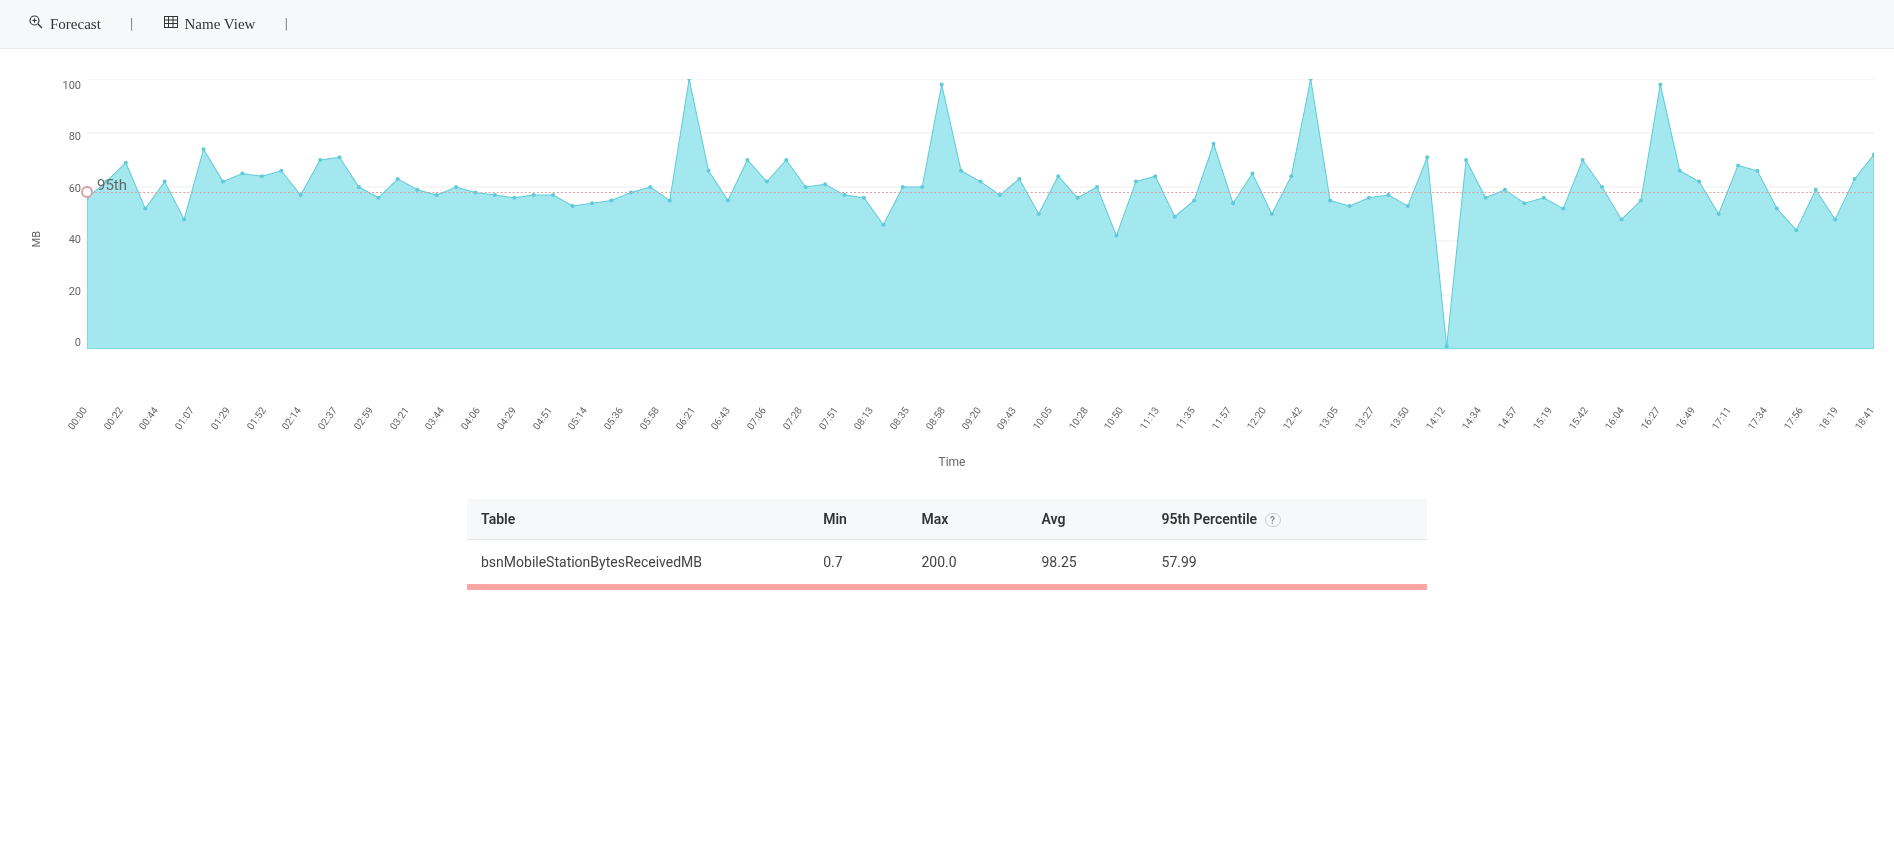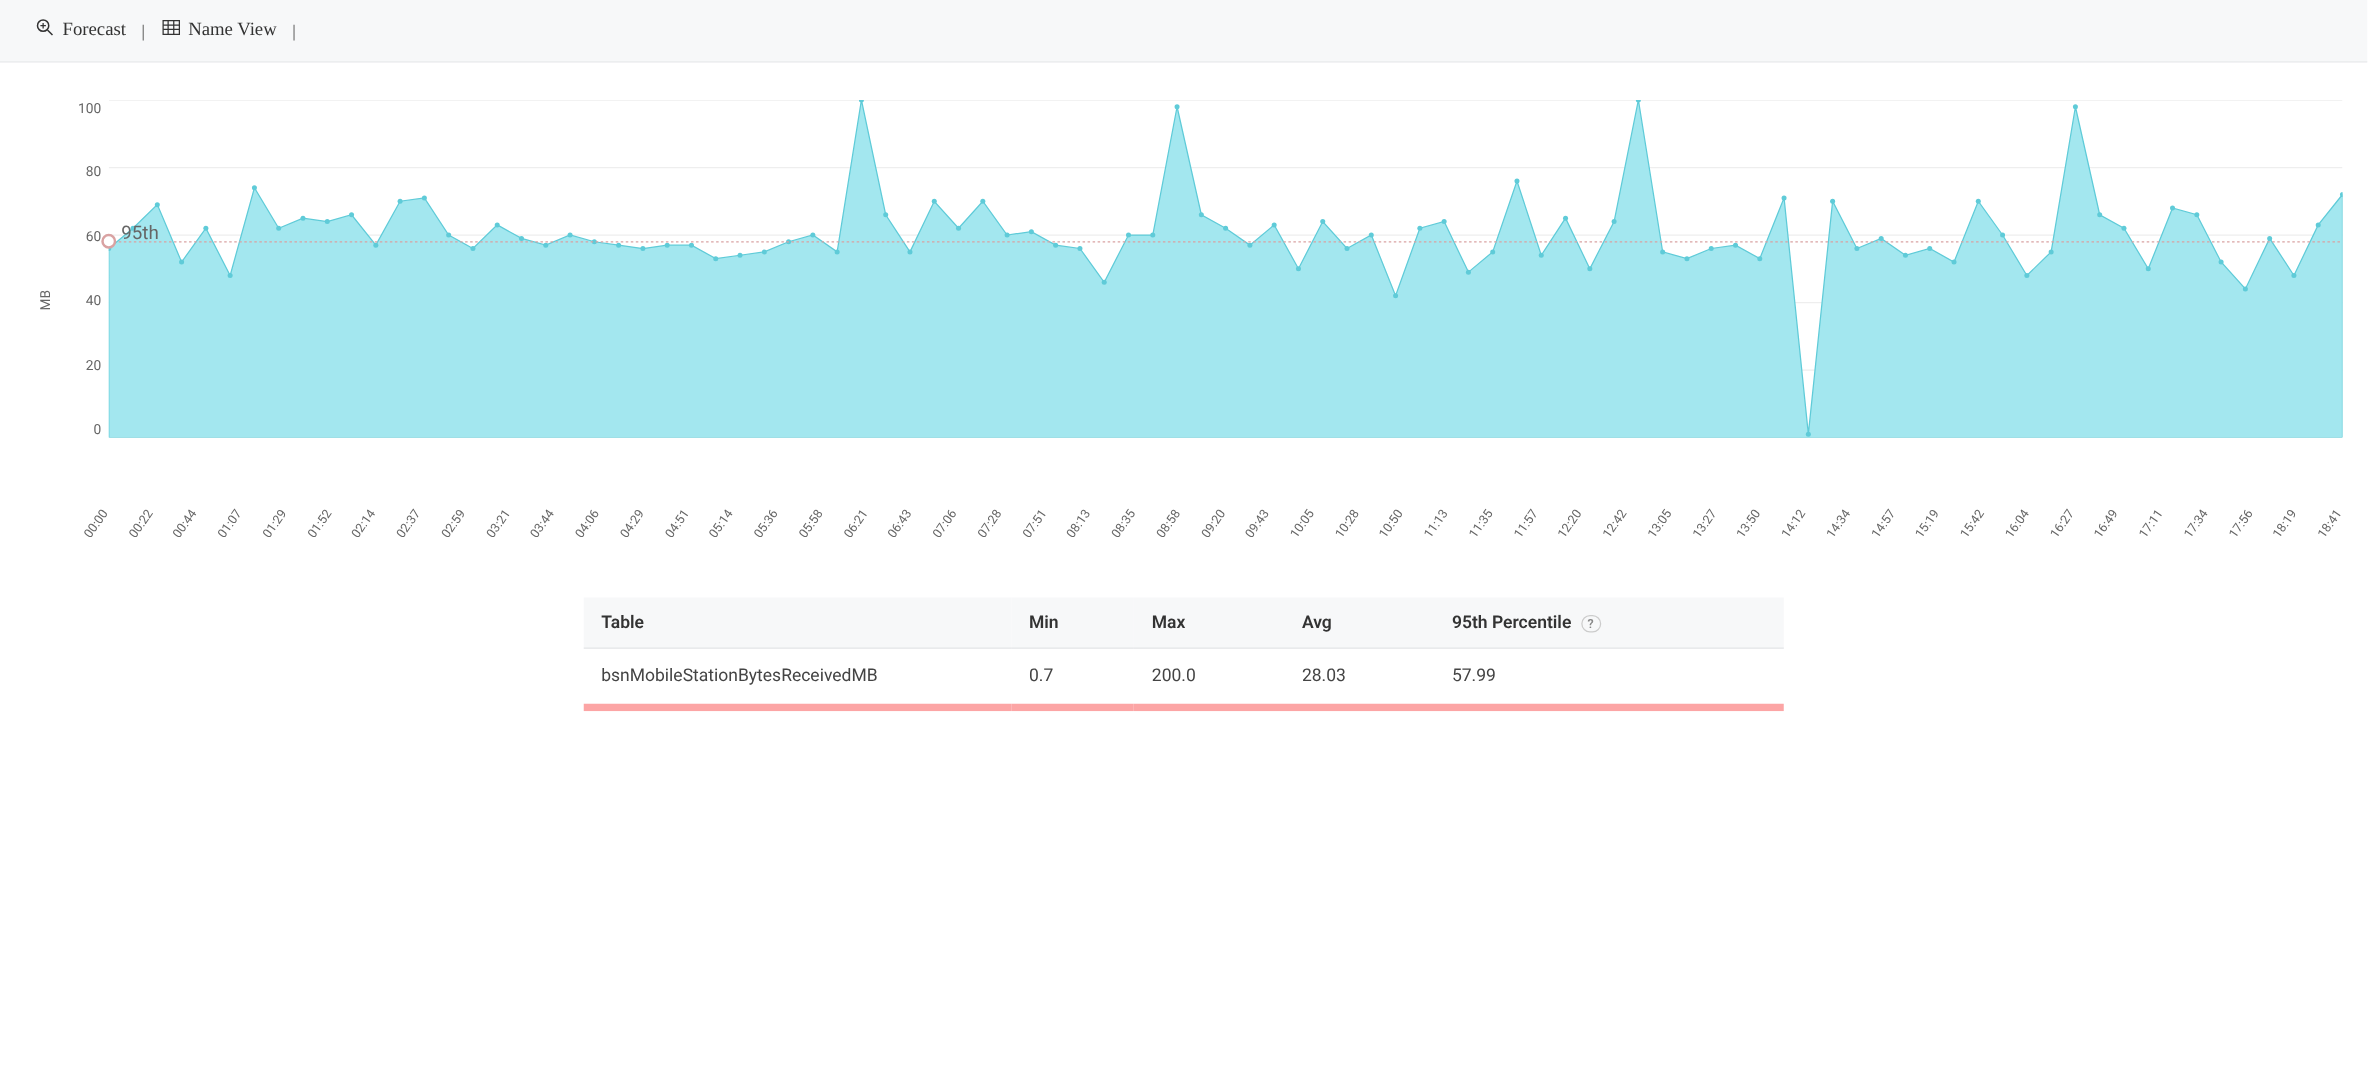--- a/index.html
+++ b/index.html
@@ -19,21 +19,21 @@
   }
   .title {
     font-size: 22px;
     font-weight: 600;
     color: #333;
     font-family: Georgia, "Times New Roman", serif;
   }
   .header-actions {
     display: flex;
     align-items: center;
-    gap: 8px;
+    gap: 25px;
     font-size: 15px;
     color: #333;
   }
   .header-action {
     display: inline-flex;
     align-items: center;
     gap: 6px;
     cursor: pointer;
     font-family: Georgia, "Times New Roman", serif;
   }
@@ -342,37 +342,38 @@
       <div class="x-tick" style="left: 1501.08px; top: 6px;">15:42</div>
       <div class="x-tick" style="left: 1536.82px; top: 6px;">16:04</div>
       <div class="x-tick" style="left: 1572.56px; top: 6px;">16:27</div>
       <div class="x-tick" style="left: 1608.3px; top: 6px;">16:49</div>
       <div class="x-tick" style="left: 1644.04px; top: 6px;">17:11</div>
       <div class="x-tick" style="left: 1679.78px; top: 6px;">17:34</div>
       <div class="x-tick" style="left: 1715.52px; top: 6px;">17:56</div>
       <div class="x-tick" style="left: 1751.26px; top: 6px;">18:19</div>
       <div class="x-tick" style="left: 1787px; top: 6px;">18:41</div>
     </div>
+  <div class="x-axis-label">Time</div>
 </div>
 
 <table class="stats-table">
   <thead>
     <tr>
       <th>Table</th>
       <th>Min</th>
       <th>Max</th>
       <th>Avg</th>
       <th>
         <span>95th Percentile</span>
         <span class="help-badge">?</span>
       </th>
     </tr>
   </thead>
   <tbody id="stats-body">
       <tr>
         <td class="name-cell">bsnMobileStationBytesReceivedMB</td>
         <td>0.7</td>
         <td>200.0</td>
-        <td>28.03</td>
+        <td>98.25</td>
         <td>57.99</td>
       </tr>
     </tbody>
 </table>
 
 </body></html>

